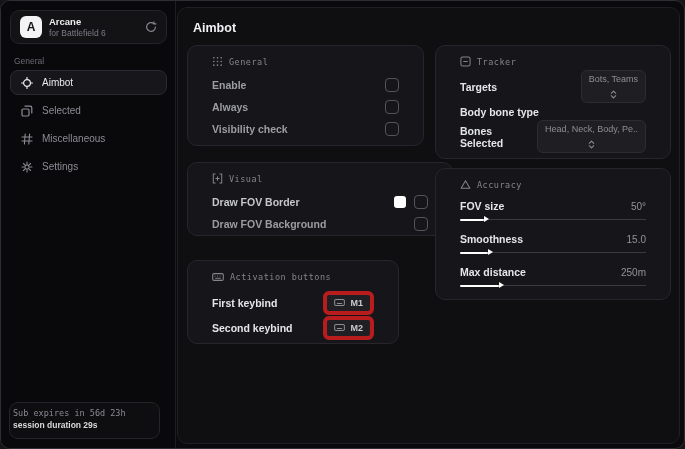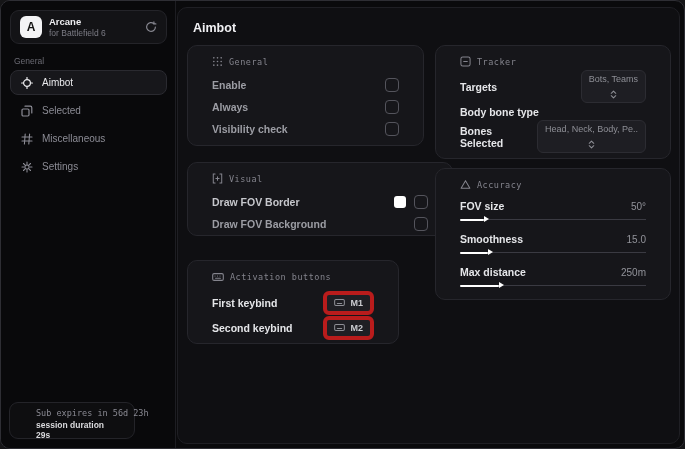--- a/index.html
+++ b/index.html
@@ -19,22 +19,22 @@
   .brand-text { display:flex; flex-direction:column; line-height:1.25; }
   .brand-name { font-size:9.5px; font-weight:700; color:#ededf0; }
   .brand-sub  { font-size:8.5px; color:#7c7c85; }
   .brand-action { margin-left:auto; color:#85858e; display:flex; cursor:pointer; }
   .category-label { position:absolute; left:13px; top:55px; font-size:8.5px; color:#6b6b74; }
   .nav { position:absolute; left:9px; top:69px; width:157px; display:flex; flex-direction:column; gap:3px; }
   .nav-item { display:flex; align-items:center; gap:9px; height:25px; padding:0 10px;
     border-radius:8px; border:1px solid transparent; color:#8c8c95; font-size:10px; cursor:pointer; }
   .nav-item.active { background:#17171b; border-color:#2a2a30; color:#e9e9ec; }
   .nav-item .icn { display:flex; color:inherit; }
-  .status-box { position:absolute; left:8px; bottom:9px; width:126px; height:37px;
-    background:#0e0e10; border:1px solid #242429; border-radius:9px; padding:5px 26px; }
+  .status-box { position:absolute; left:8px; bottom:9px; width:151px; height:37px;
+    background:#0e0e10; border:1px solid #242429; border-radius:9px; padding:5px 3px; }
   .status-line1 { font-family:"DejaVu Sans Mono", monospace; font-size:8.5px; color:#8a8a93; white-space:nowrap; }
   .status-line2 { font-size:8.5px; font-weight:700; color:#dadadd; margin-top:2px; }
   
   .main { position:absolute; left:176px; top:6px; width:503px; height:437px;
     background:#0f0f12; border:1px solid #1f1f24; border-radius:10px; }
   .page-title { position:absolute; left:15px; top:13px; font-size:12.5px; font-weight:700; color:#f1f1f4; }
   .card { position:absolute; background:#16161a; border:1px solid #26262c; border-radius:10px; padding:10px 24px; }
   #card-general    { left:9px;   top:37px;  width:237px; height:101px; }
   #card-visual     { left:9px;   top:154px; width:266px; height:74px;  }
   #card-activation { left:9px;   top:252px; width:212px; height:84px;  }

